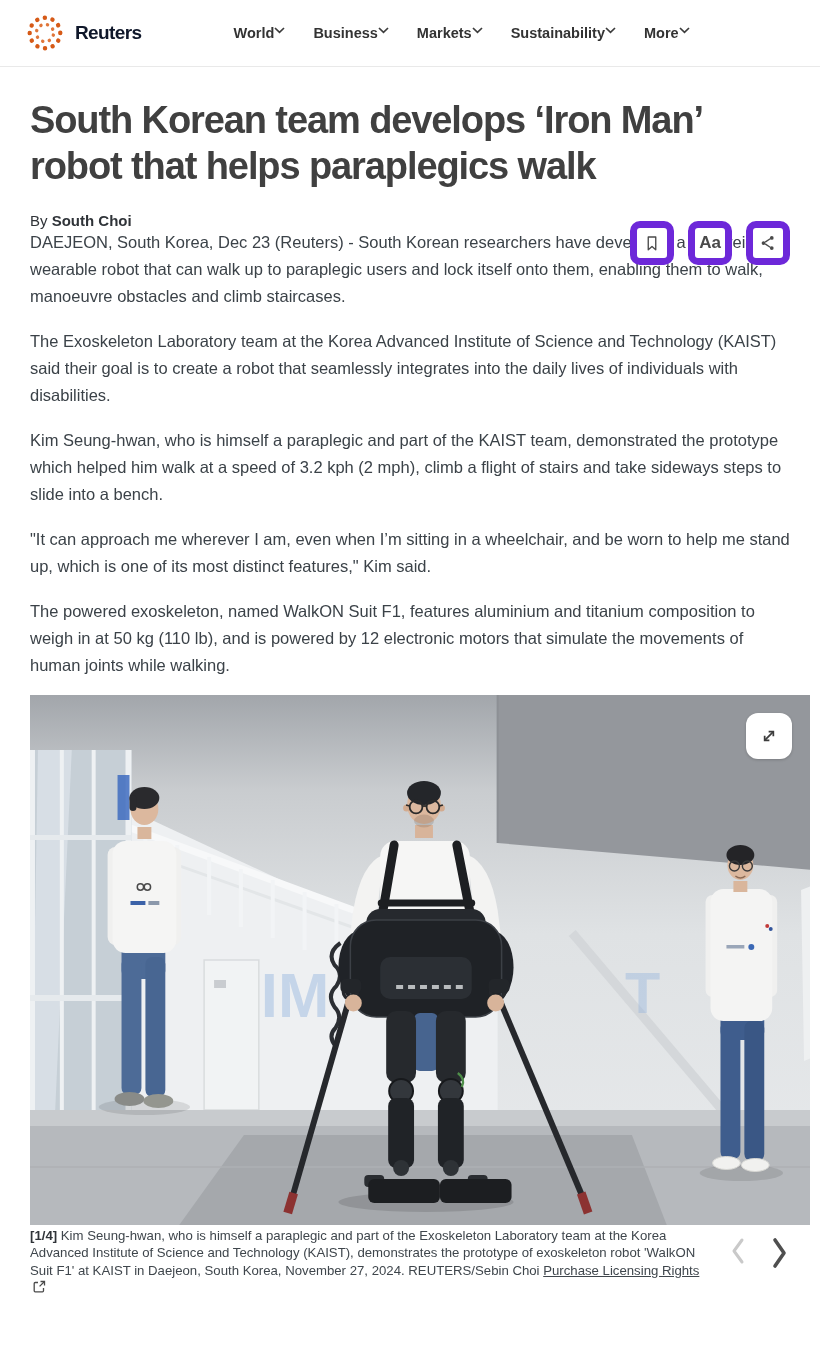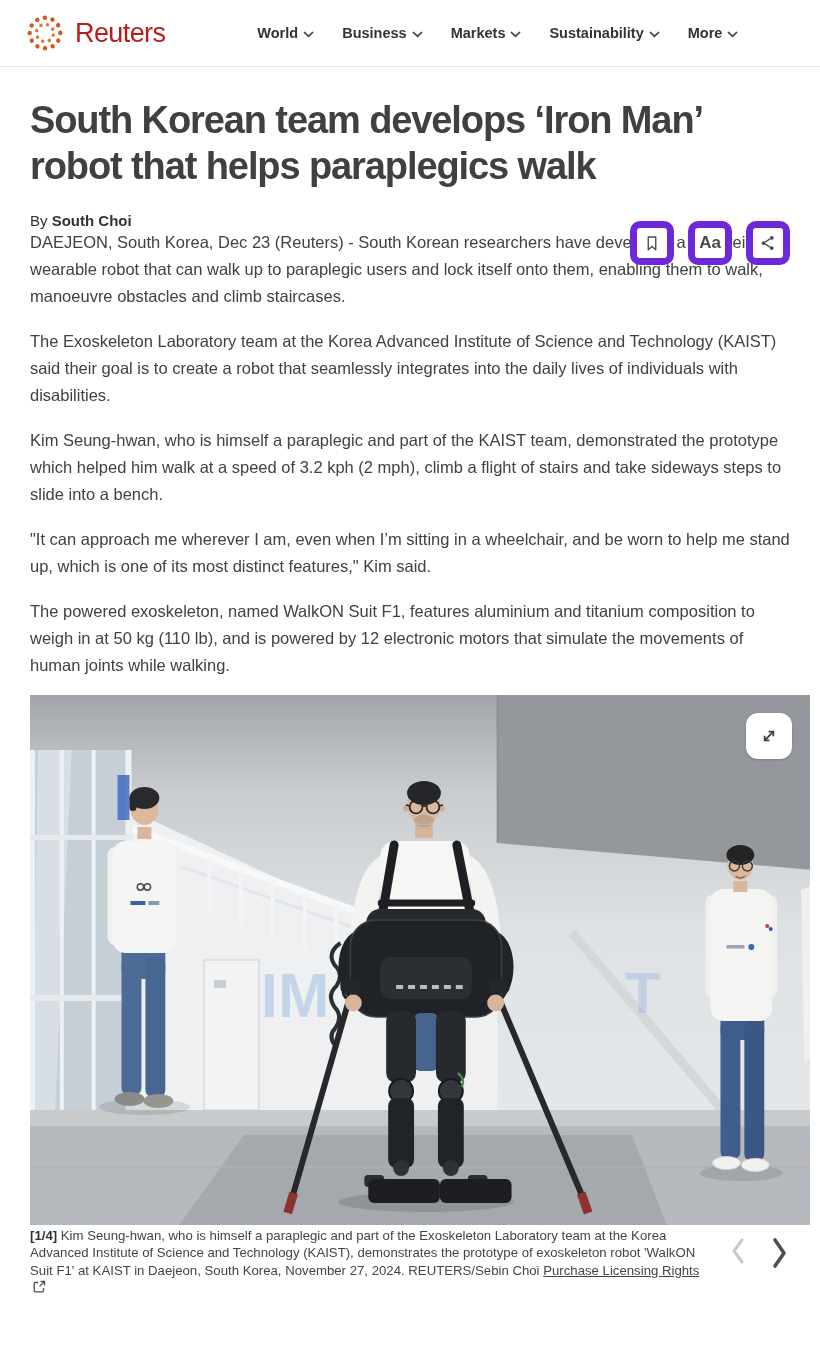--- a/index.html
+++ b/index.html
@@ -10,24 +10,24 @@
     font-family:"Liberation Sans", sans-serif;
     color:#3b4248;
   }
   
   .site-header {
     height:67px; display:flex; align-items:center;
     padding:0 24px; border-bottom:1px solid #e9e9e9; background:#fff;
   }
   .logo { display:flex; align-items:center; gap:9px; cursor:pointer; }
   .logo-mark { width:42px; height:42px; }
-  .brand-name { font-size:27px; font-weight:400; color:#b91c1c; letter-spacing:-0.6px; }
+  .brand-name { font-size:19px; font-weight:700; color:#0f172a; letter-spacing:-0.6px; }
   .main-nav { display:flex; gap:28px; margin-left:92px; }
   .nav-item {
-    display:flex; align-items:center; gap:5px;
+    display:flex; 
     font-size:14.5px; font-weight:700; color:#333; cursor:pointer; white-space:nowrap;
   }
   .nav-item svg { margin-top:2px; }
   
   .main { padding:0 30px; }
   .headline {
     margin:30px 0 0; max-width:772px;
     font-size:38px; line-height:1.22; font-weight:700;
     letter-spacing:-1.1px; color:#404040;
   }

